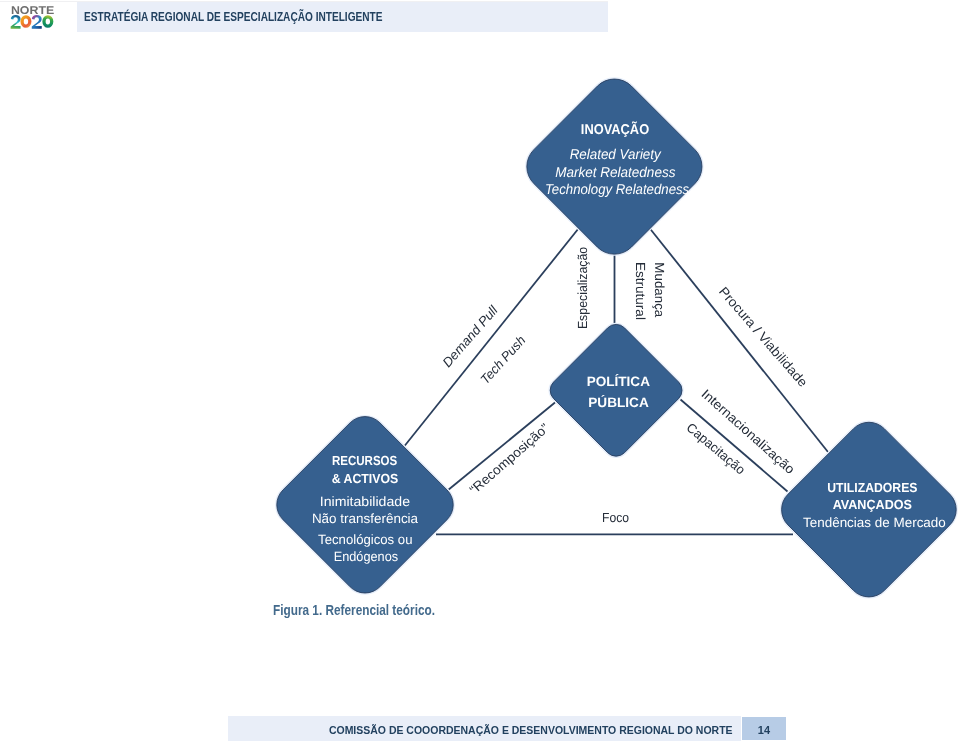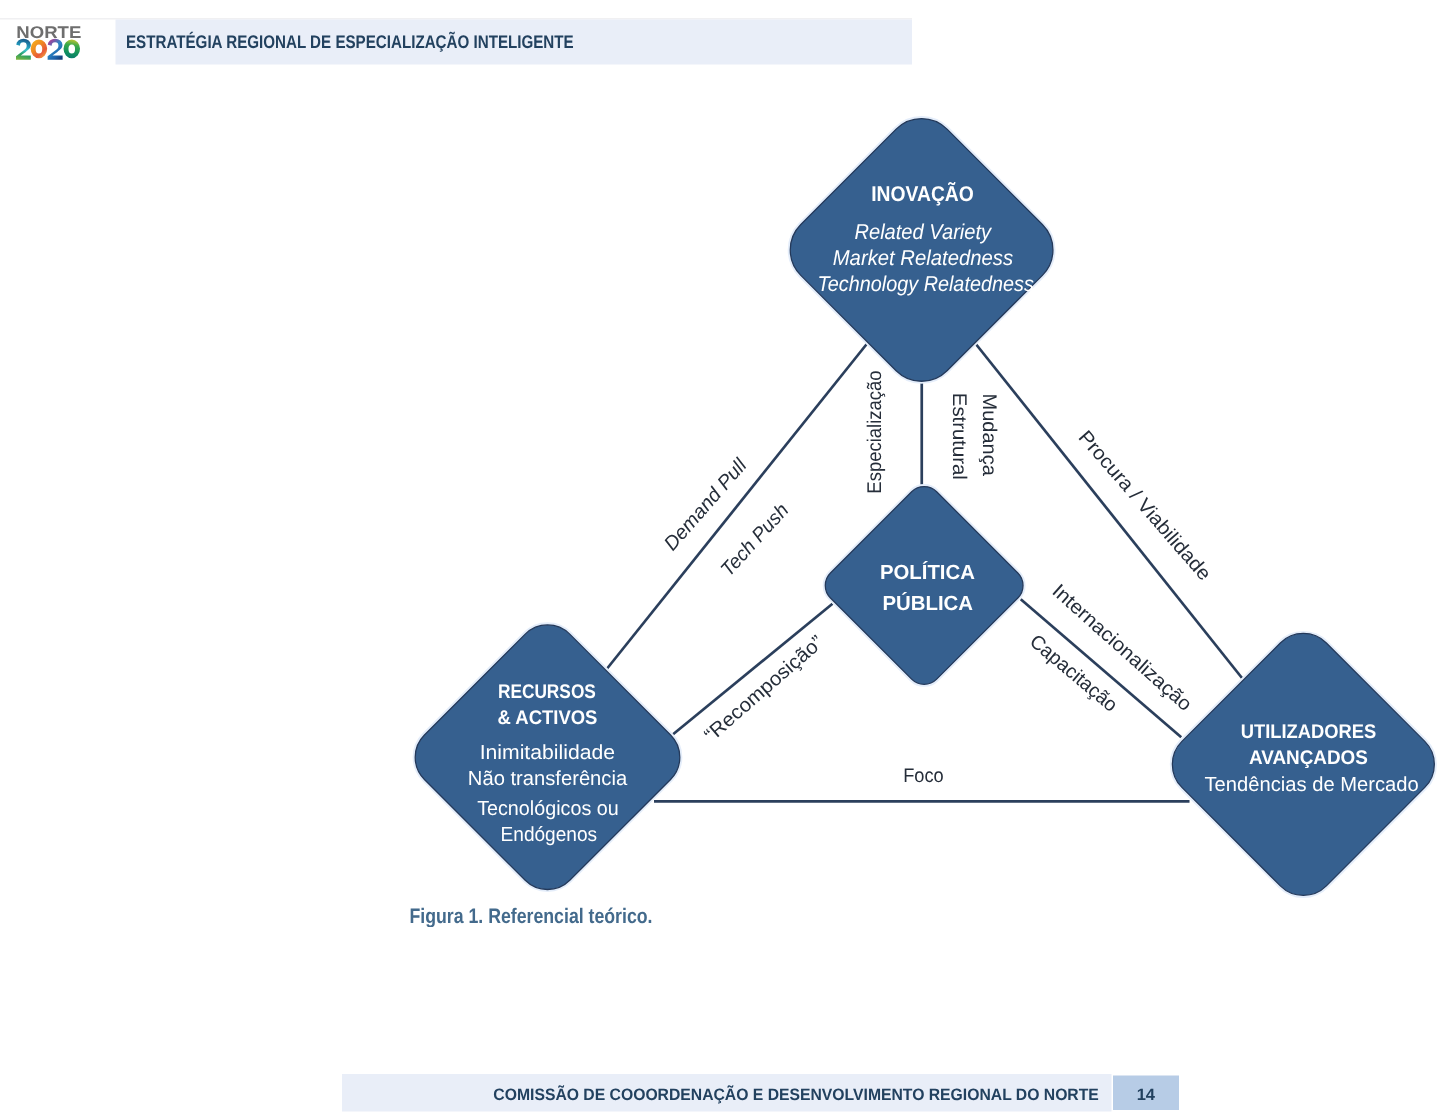--- a/index.html
+++ b/index.html
@@ -3,21 +3,21 @@
 <meta charset="utf-8">
 <title>Estratégia Regional de Especialização Inteligente</title>
 <style>
   html,body{margin:0;padding:0;background:#ffffff;}
   body{width:960px;height:746px;overflow:hidden;
        font-family:"Liberation Sans",sans-serif;
        -webkit-font-smoothing:antialiased;}
   #root{position:relative;width:960px;height:746px;background:#fff;}
 
   
-  #header{position:absolute;left:0;top:11px;width:960px;height:36px;text-align:center;}
+  #header{position:absolute;left:0;top:0;width:960px;height:36px;text-align:center;}
   #header-topline{position:absolute;left:0;top:1.4px;width:608px;height:0.7px;
                   background:#f0f0f2;}
   #logo{position:absolute;left:8px;top:2px;width:52px;height:30px;}
   #header-bar{position:absolute;left:77.2px;top:1.9px;width:530.8px;height:30.3px;
               background:#e9eef8;}
   #header-title{position:absolute;left:83.8px;top:17.4px;
                 font-size:12.2px;font-weight:bold;color:#22415f;
                 white-space:nowrap;line-height:0;}
   #header-title>span{display:inline-block;transform:scaleX(0.829);
                 transform-origin:0 100%;white-space:nowrap;}

